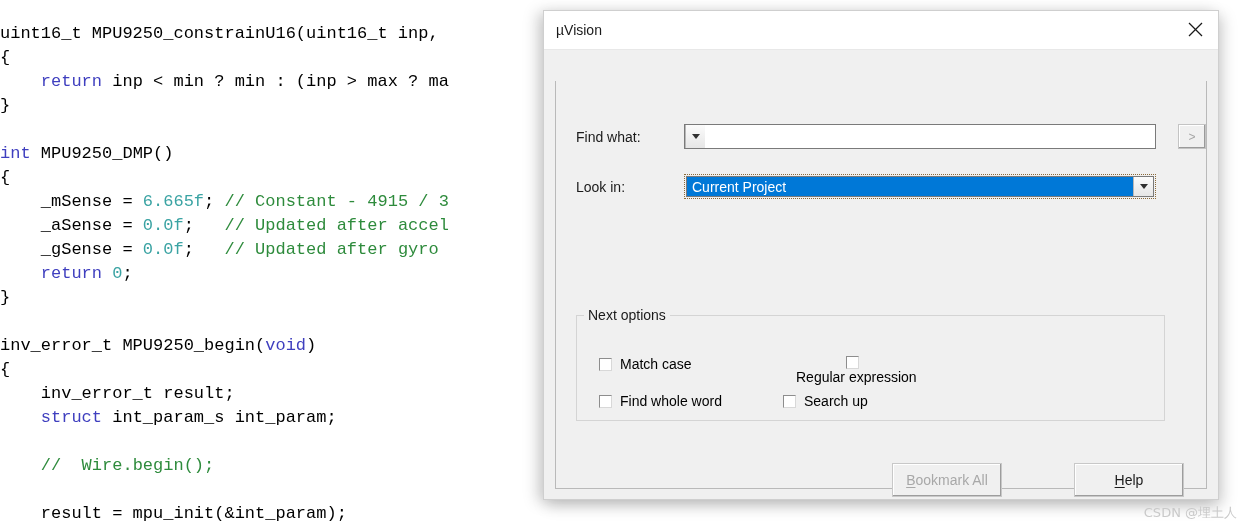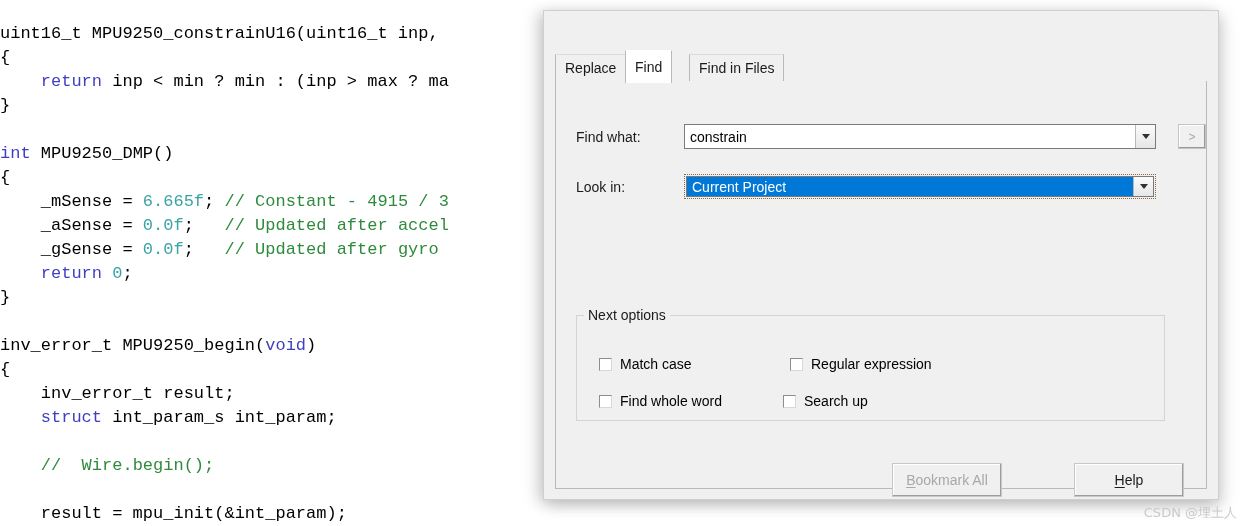--- a/index.html
+++ b/index.html
@@ -206,21 +206,21 @@
     background: #ffffff;
     border-top: 1px solid #8d8d8d;
     border-left: 1px solid #8d8d8d;
     border-right: 1px solid #d8d8d8;
     border-bottom: 1px solid #d8d8d8;
     margin-right: 8px;
     box-sizing: border-box;
   }
   #cb-matchcase   { left: 43px; top: 275px; }
   #cb-wholeword   { left: 43px; top: 312px; }
-  #cb-regex       { left: 234px; top: 275px; }
+  #cb-regex       { left: 240px; top: 275px; flex-direction: column; }
   #cb-searchup    { left: 227px; top: 312px; }
 
   
   .btn {
     position: absolute;
     height: 34px;
     background: #f0f0f0;
     border: 1px solid #c8c8c8;
     box-shadow: inset -1px -1px 0 #9d9d9d, inset 1px 1px 0 #ffffff;
     box-sizing: border-box;
@@ -249,39 +249,36 @@
 </style>
 </head>
 <body>
 
 <div id="screen">
 
   <div id="editor"><div class="line"><span>uint16_t MPU9250_constrainU16(uint16_t inp, </span></div><div class="line"><span>{</span></div><div class="line"><span>    </span><span class="kw">return</span><span> inp &lt; min ? min : (inp &gt; max ? ma</span></div><div class="line"><span>}</span></div><div class="line">&nbsp;</div><div class="line"><span class="kw">int</span><span> MPU9250_DMP()</span></div><div class="line"><span>{</span></div><div class="line"><span>    _mSense = </span><span class="num">6.665f</span><span>; </span><span class="cm">// Constant - 4915 / 3</span></div><div class="line"><span>    _aSense = </span><span class="num">0.0f</span><span>;   </span><span class="cm">// Updated after accel</span></div><div class="line"><span>    _gSense = </span><span class="num">0.0f</span><span>;   </span><span class="cm">// Updated after gyro </span></div><div class="line"><span>    </span><span class="kw">return</span><span> </span><span class="num">0</span><span>;</span></div><div class="line"><span>}</span></div><div class="line">&nbsp;</div><div class="line"><span>inv_error_t MPU9250_begin(</span><span class="kw">void</span><span>)</span></div><div class="line"><span>{</span></div><div class="line"><span>    inv_error_t result;</span></div><div class="line"><span>    </span><span class="kw">struct</span><span> int_param_s int_param;</span></div><div class="line">&nbsp;</div><div class="line"><span>    </span><span class="cm">//  Wire.begin();</span></div><div class="line">&nbsp;</div><div class="line"><span>    result = mpu_init(&amp;int_param);</span></div></div>
 
   <div id="dialog">
 
-
-    <div id="tabstrip">
-      <div class="tab inactive" id="tab-replace">
-        <span>Replace</span>
-      </div>
-      <div class="tab active" id="tab-find">
-        <span>Find</span>
-      </div>
-      <div class="tab inactive" id="tab-findinfiles">
-        <span>Find in Files</span>
+    <div id="titlebar">
+      <div id="title-text">µVision</div>
+      <div id="close-btn">
+        <svg width="15" height="15" viewBox="0 0 15 15" aria-hidden="true">
+          <line x1="1" y1="1" x2="14" y2="14" stroke="#1a1a1a" stroke-width="1.2"></line>
+          <line x1="14" y1="1" x2="1" y2="14" stroke="#1a1a1a" stroke-width="1.2"></line>
+        </svg>
       </div>
     </div>
 
+
     <div id="content">
 
       <div class="field-label" id="lbl-findwhat">Find what:</div>
 
       <div class="combo" id="combo-findwhat">
-        <div class="val">constrain</div>
         <div class="arrow">
             <i></i>
           </div>
       </div>
 
       <div id="btn-more">
         <span>&gt;</span>
       </div>
 
       <div class="field-label" id="lbl-lookin">Look in:</div>

